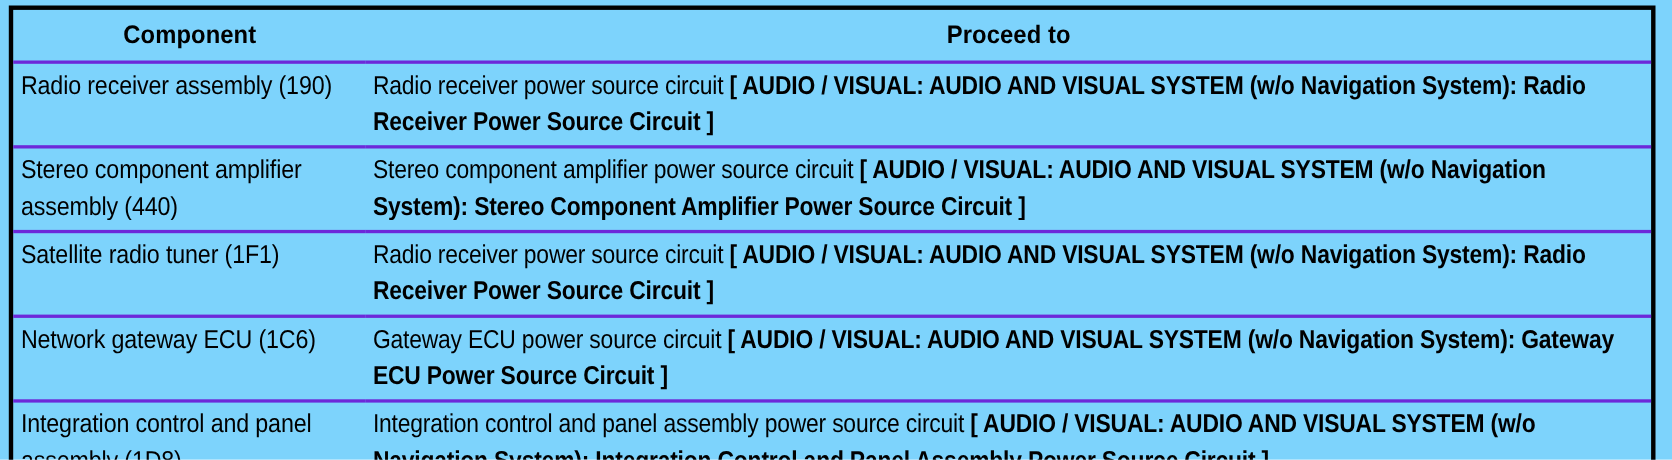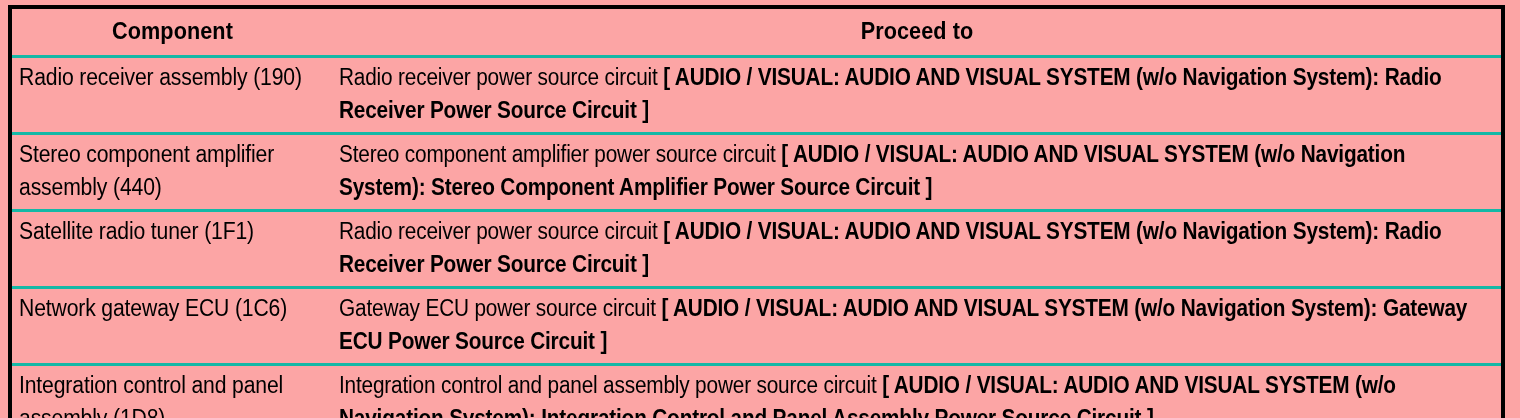--- a/index.html
+++ b/index.html
@@ -12,21 +12,21 @@
     height: 418px;
     overflow: hidden;
     font-family: "Liberation Sans", "DejaVu Sans", sans-serif;
     color: #000000;
   }
 
   #page {
     position: relative;
     width: 1520px;
     height: 418px;
-    background: #fca5a5;
+    background: #7dd3fc;
   }
 
   .table-wrap {
     position: absolute;
     left: 8px;
     top: 5px;
     width: 1497px;
     box-sizing: border-box;
     border: 4px solid #000000;
   }
@@ -47,21 +47,21 @@
     vertical-align: top;
   }
 
   
   .c-component {
     border-right: 3px solid #000000;
   }
 
   
   tr.body-row > td {
-    border-top: 3px solid #14b8a6;
+    border-top: 3px solid #6d28d9;
   }
   tr.head-row > th {
     border-bottom: 0;
   }
 
   .cell-pad {
     padding: 3px 6px 5px 7px;
   }
 
   .head-text {

